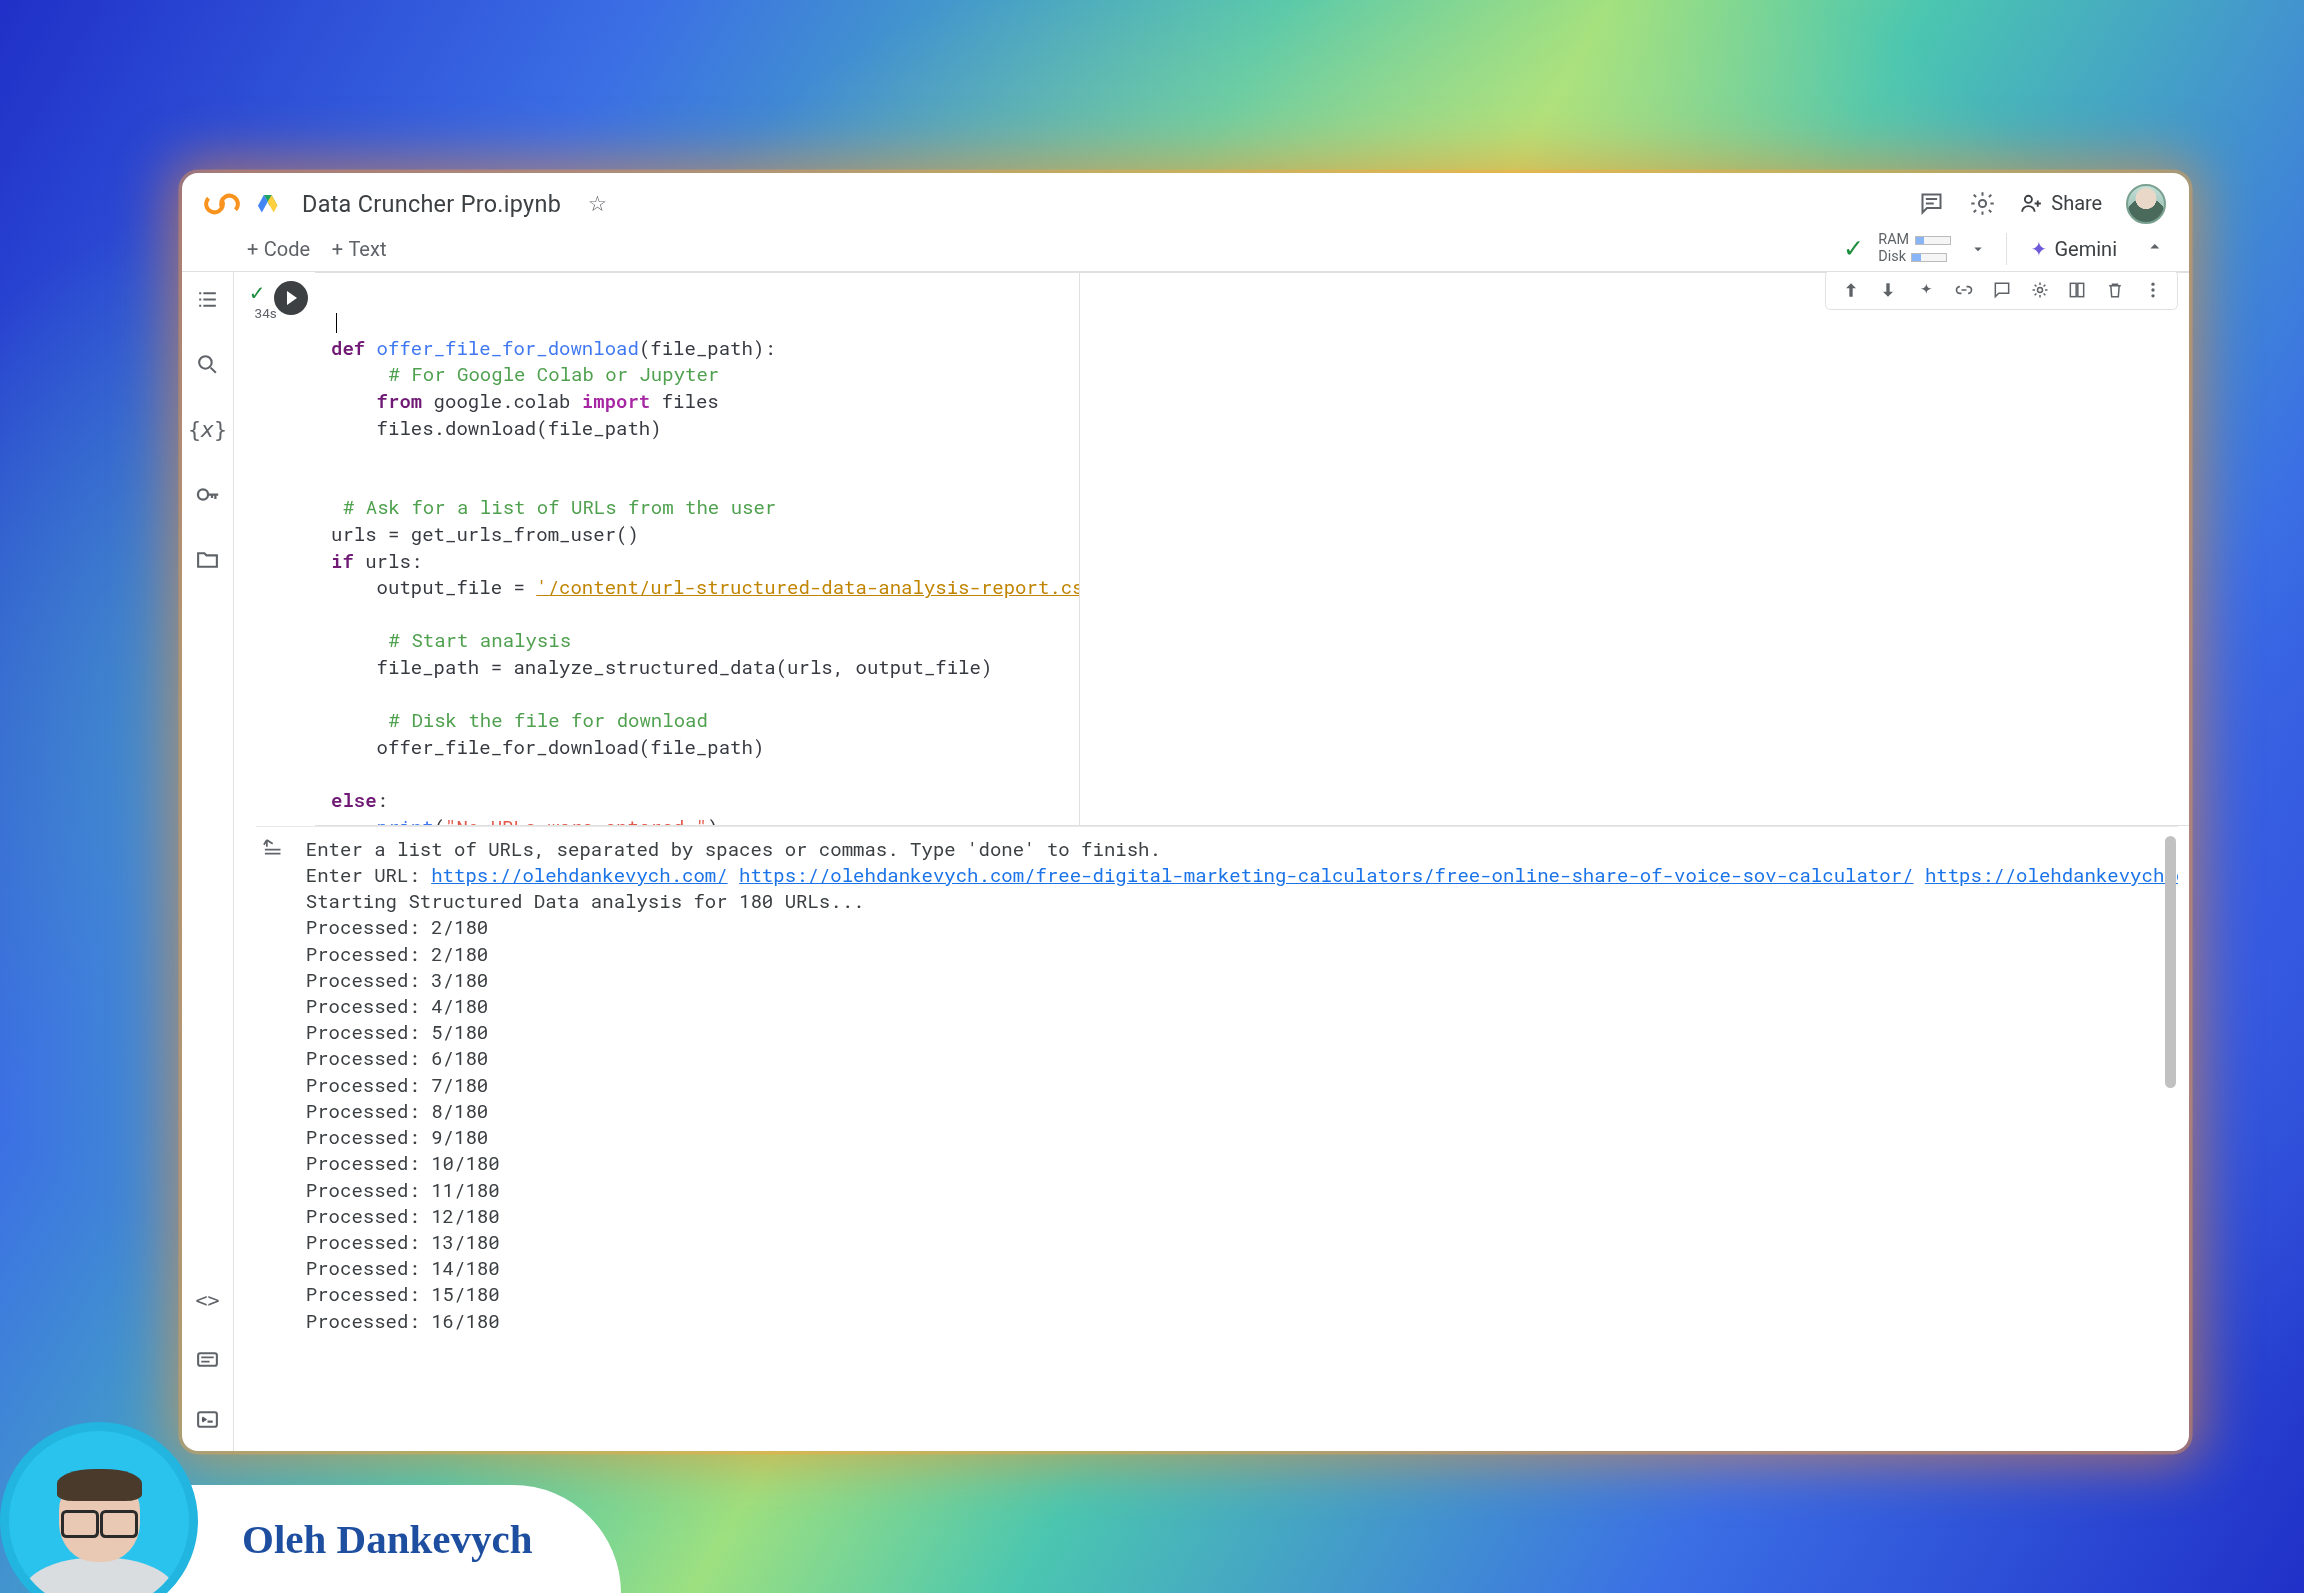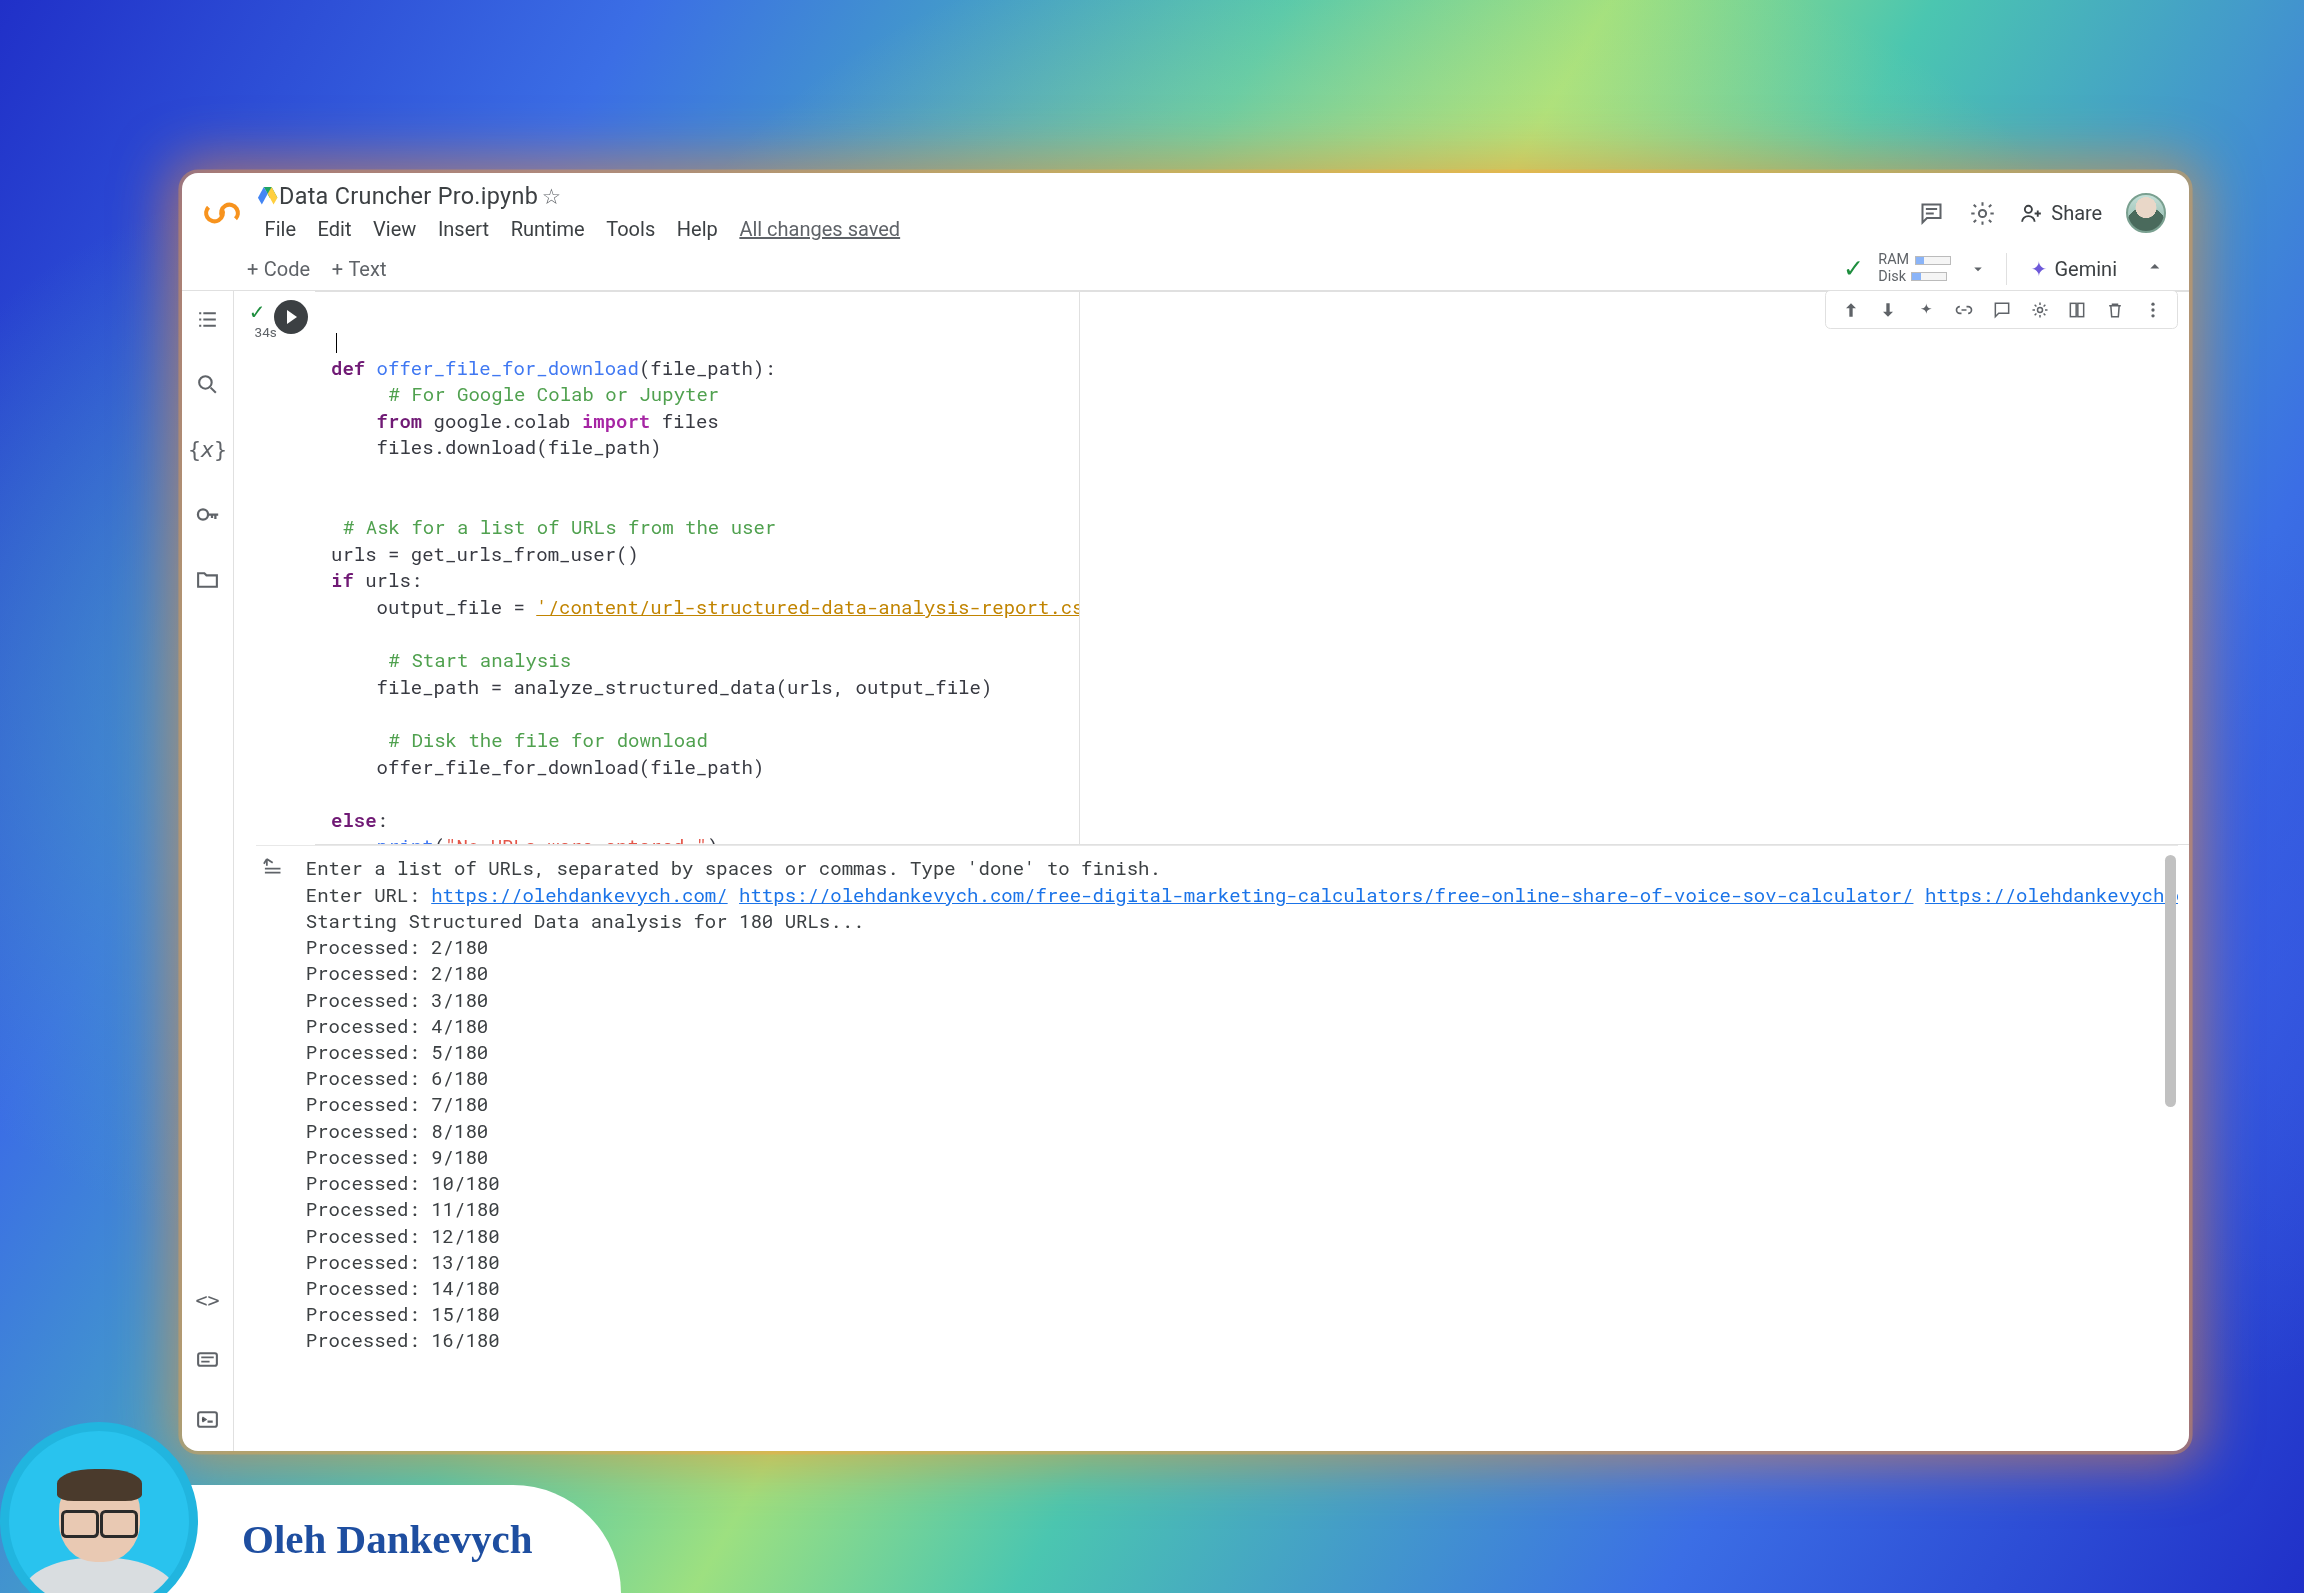--- a/index.html
+++ b/index.html
@@ -34,21 +34,21 @@
   .header1 {
     display: flex; align-items: center;
     padding: 9px 18px 1.8px 18px;
     gap: 12.6px;
   }
   .colab-logo {
     width: 43px; height: 43px; display:flex; align-items:center; justify-content:center;
     color:#f7931e;
   }
   .title-block { display:flex; flex-direction:column; flex:1; }
-  .title-row { display:flex; align-items:center; gap:0;}
+  .title-row { display:flex; align-items:center; gap:23px;}
   .drive-icon { width:23.4px; height:23.4px; }
   .doc-title { font-size: 23.4px; color: #3c4043; letter-spacing: 0.3px; font-weight: 400;}
   .star-icon { color: #5f6368; font-size: 21.6px; margin-left: 3.6px;}
   .menus { display:flex; gap: 3.6px; padding-top: 3.6px; font-size: 20px; color:#3c4043;}
   .menus span { padding: 3.6px 9px; border-radius: 3.6px; }
   .saved { color:#5f6368; text-decoration: underline; }
   .header-right { display:flex; align-items:center; gap: 23.4px; padding-right: 5.4px;}
   .icon-btn { color:#5f6368; cursor:pointer; display:flex; align-items:center;}
   .share-btn { display:flex; gap:7.2px; color:#3c4043; font-size: 20px;}
   .avatar { width:40px; height:40px; border-radius:50%; background: linear-gradient(#c5e0d8,#88b3a6); border: 2.7px solid #7aa090;}
@@ -217,30 +217,20 @@
     </div>
     <div class="title-block">
       <div class="title-row">
         <svg class="drive-icon" viewBox="0 0 24 24">
           <path fill="#1fa463" d="M8 3 L16 3 L22 14 L14 14 Z"></path>
           <path fill="#ffcf3f" d="M16 3 L22 14 L18 21 L12 10 Z"></path>
           <path fill="#4285f4" d="M8 3 L2 14 L6 21 L12 10 Z"></path>
         </svg>
         <span class="doc-title">Data Cruncher Pro.ipynb</span>
         <span class="star-icon">☆</span>
-      </div>
-      <div class="menus">
-        <span>File</span>
-        <span>Edit</span>
-        <span>View</span>
-        <span>Insert</span>
-        <span>Runtime</span>
-        <span>Tools</span>
-        <span>Help</span>
-        <span class="saved">All changes saved</span>
       </div>
     </div>
     <div class="header-right">
       <div class="icon-btn">
         <svg width="27" height="27" viewBox="0 0 24 24">
             <path fill="none" stroke="#5f6368" stroke-width="1.8" d="M4 4h16v12H8l-4 4z"></path>
             <path stroke="#5f6368" stroke-width="1.8" d="M7 8h10M7 12h7"></path>
           </svg>
       </div>
       <div class="icon-btn">

